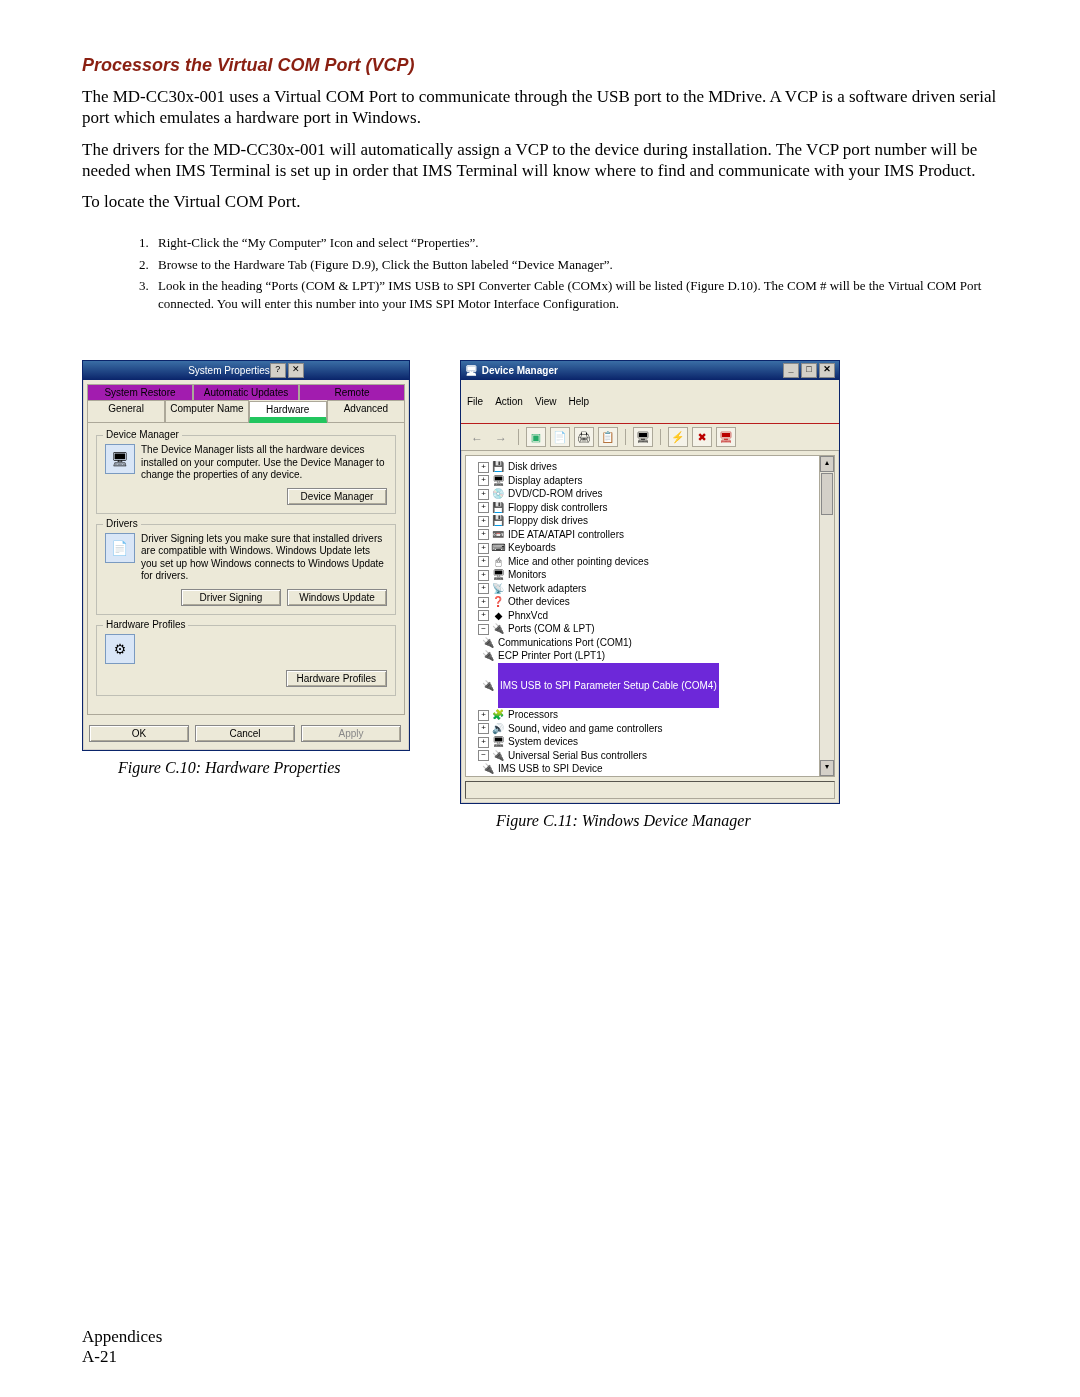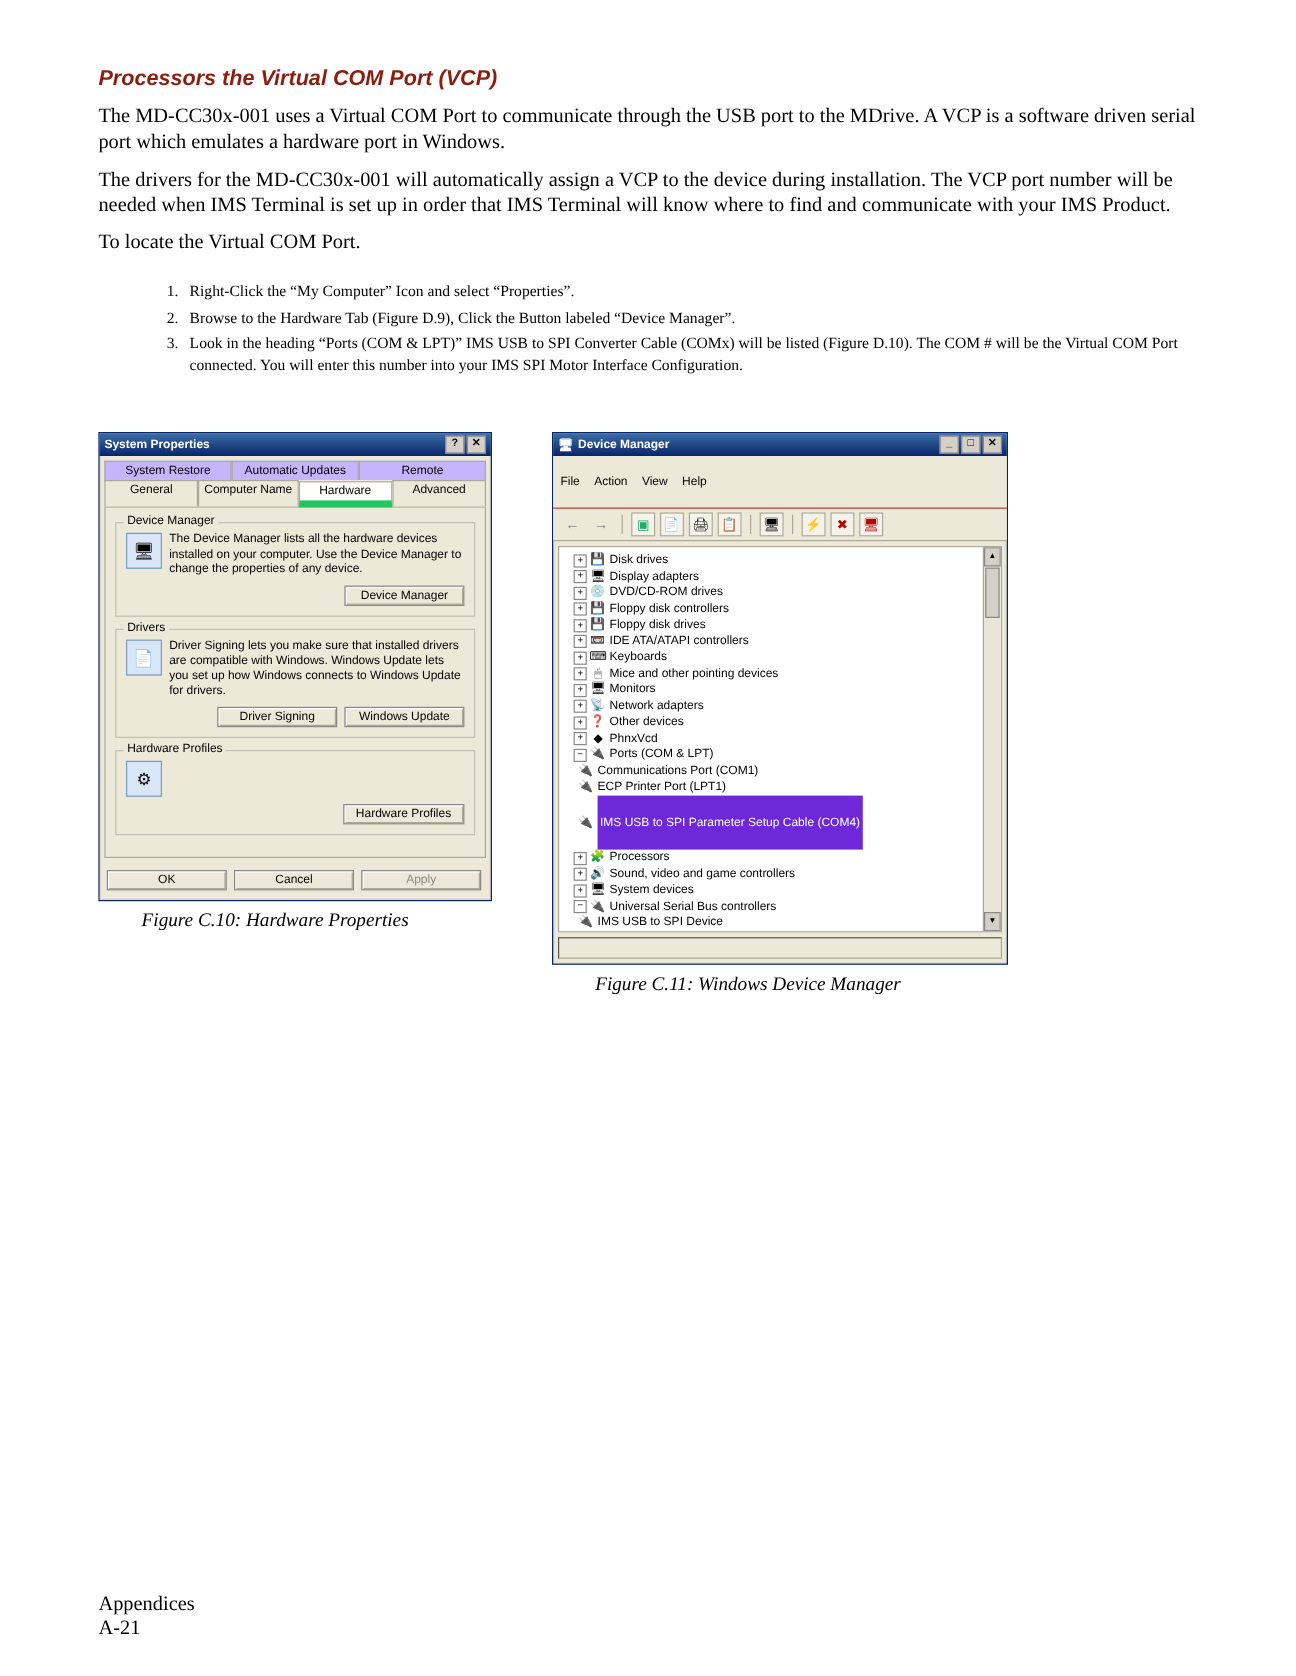--- a/index.html
+++ b/index.html
@@ -61,24 +61,24 @@
     color: #000;
     background: #ece9d8;
     border: 1px solid #0a246a;
     box-shadow: 0 0 0 1px #d4d0c8 inset;
   }
   .sysprops { width: 326px; }
   .titlebar {
     background: linear-gradient(#3a6ea5,#0a246a);
     color: #fff;
     padding: 2px 4px;
-    font-weight: bold;
+    font-weight: normal;
     display: flex;
     align-items: center;
-    justify-content: space-between;
+    justify-content: center;
     font-size: 10px;
   }
   .titlebar .ctrls { display:flex; gap:2px; }
   .ctrlbtn {
     width: 14px; height: 13px;
     background:#d4d0c8; border:1px solid #888;
     font-size:9px; line-height:11px; text-align:center;
     color:#000;
   }
   .tabstrip { display:flex; flex-wrap:wrap; padding:4px 4px 0 4px;}
@@ -87,21 +87,21 @@
     flex:1;
     background:#ece9d8;
     border:1px solid #aca899;
     border-bottom:none;
     font-size:10px;
     padding:2px 4px;
     text-align:center;
     white-space:nowrap;
   }
   .tab.active { background:#fff; border-bottom:6px solid #22c55e; position:relative; top:1px;}
-  .tab.back { background:#c4b5fd; }
+  .tab.back { background:#a21caf; }
   .panel {
     margin:0 4px 4px 4px;
     background:#ece9d8;
     border:1px solid #aca899;
     padding:6px 8px 8px 8px;
   }
   .groupbox {
     border:1px solid #bfbfb5;
     margin:6px 0 10px 0;
     padding:8px 8px 8px 8px;

